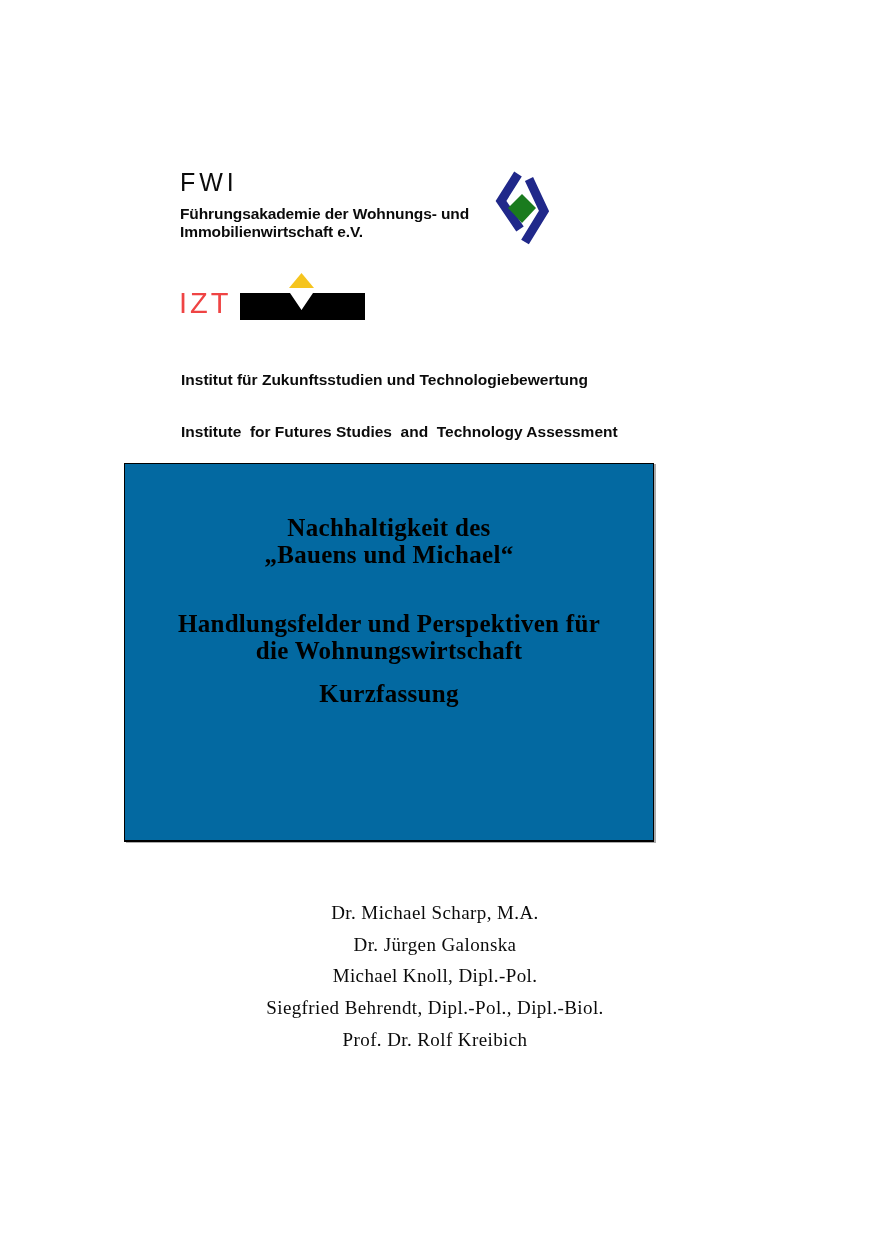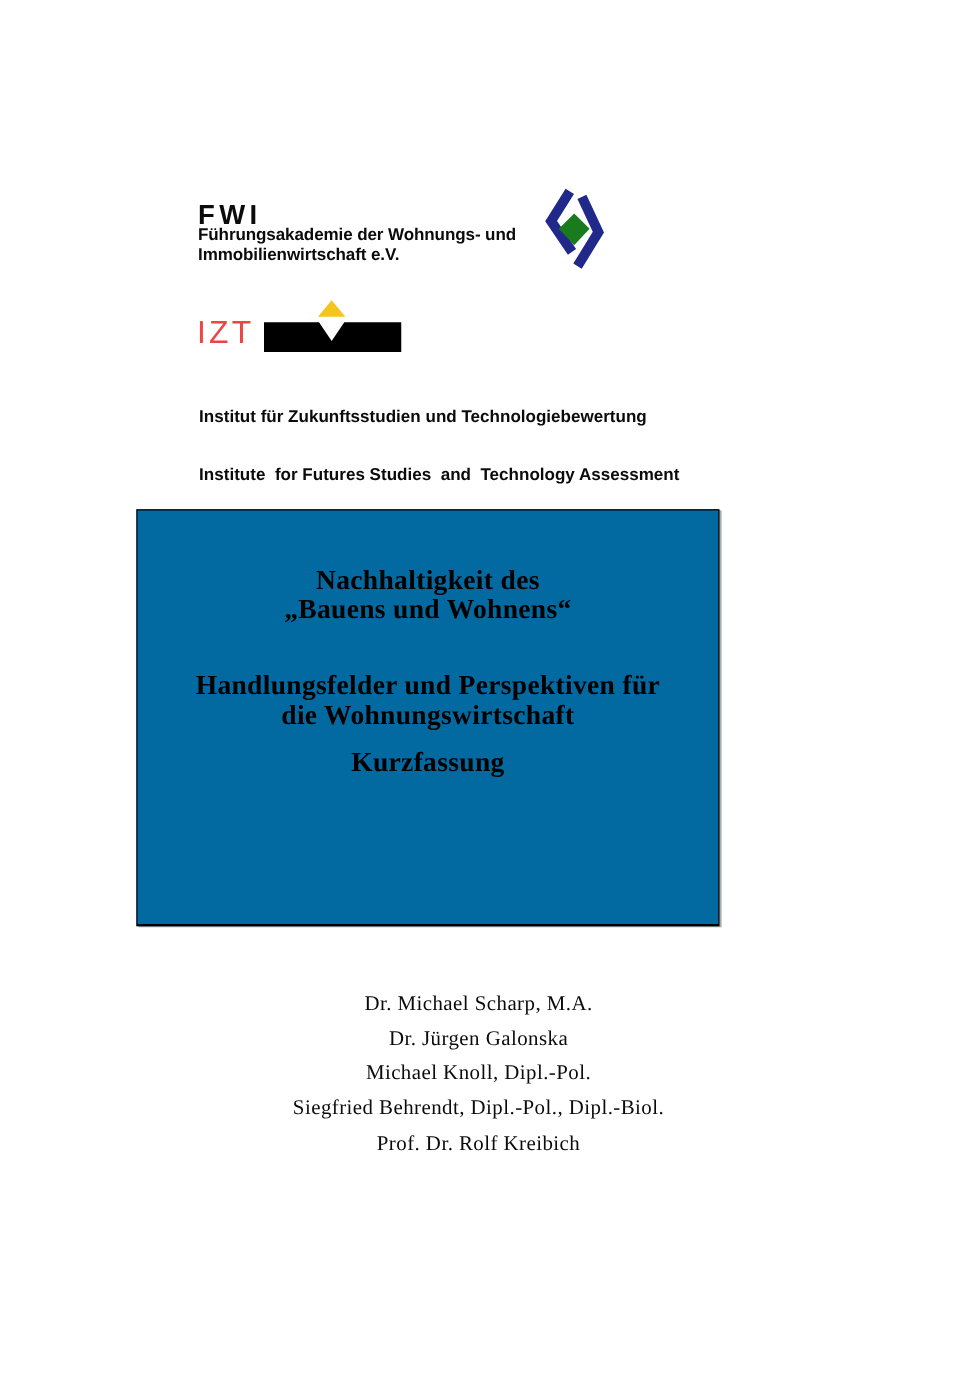--- a/index.html
+++ b/index.html
@@ -14,23 +14,23 @@
     background: #ffffff;
     overflow: hidden;
     font-family: "Liberation Sans", sans-serif;
     color: #000000;
   }
 
   
   .fwi-acronym {
     position: absolute;
     left: 180px;
-    top: 184px;
+    top: 170px;
     font-family: "Liberation Sans", sans-serif;
-    font-weight: bold;
+    font-weight: normal;
     font-size: 25px;
     line-height: 25px;
     letter-spacing: 4px;
     color: #0b0b0b;
   }
   .fwi-subtitle {
     position: absolute;
     left: 180px;
     top: 205px;
     font-family: "Liberation Sans", sans-serif;
@@ -148,21 +148,21 @@
   </svg>
 
   <div class="institute-names">
     <div>Institut für Zukunftsstudien und Technologiebewertung</div>
     <div>Institute  for Futures Studies  and  Technology Assessment</div>
   </div>
 
   <div class="title-box">
     <div class="tb-group-1">
       <div class="title-line">Nachhaltigkeit des</div>
-      <div class="title-line">„Bauens und Wohnens“</div>
+      <div class="title-line">„Bauens und Michael“</div>
     </div>
     <div class="tb-group-2">
       <div class="title-line">Handlungsfelder und Perspektiven für</div>
       <div class="title-line">die Wohnungswirtschaft</div>
     </div>
     <div class="tb-doctype title-line">Kurzfassung</div>
   </div>
 
   <div class="authors">
     <div class="author-line">Dr. Michael Scharp, M.A.</div>

